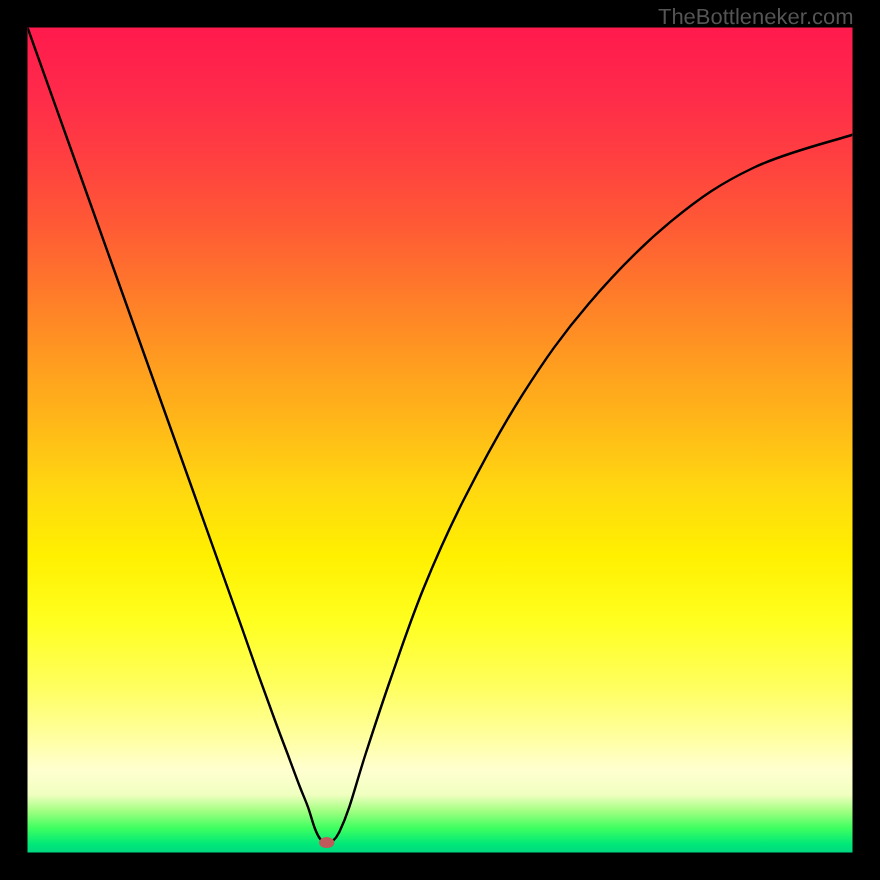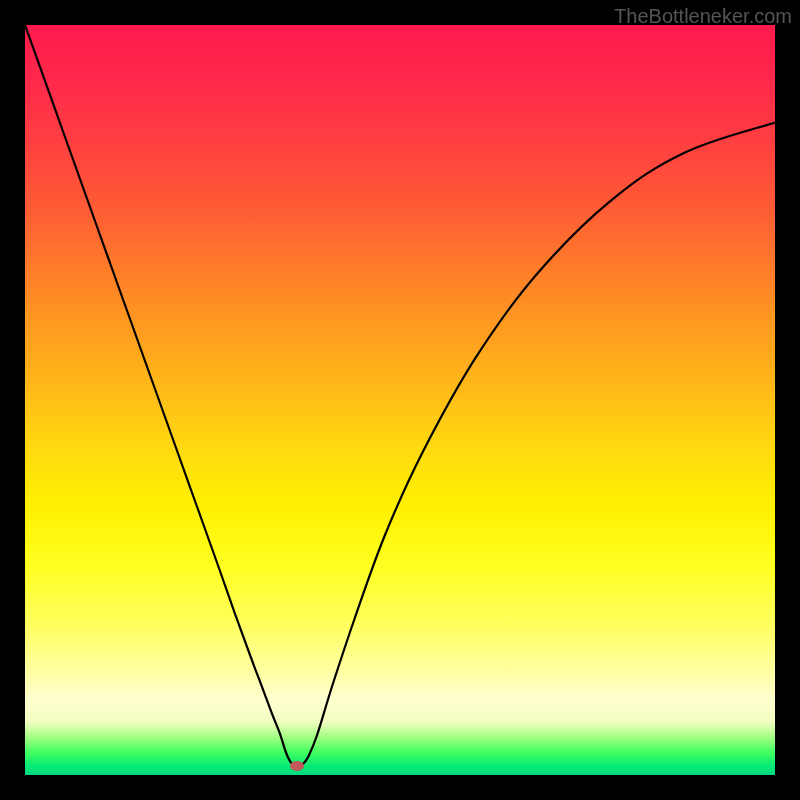--- a/index.html
+++ b/index.html
@@ -42,21 +42,21 @@
       #f0ffc0 93%,
       #a0ff80 95%,
       #40ff60 97%,
       #00e878 99%,
       #00d880 100%
     );
   }
   .watermark {
     position: absolute;
     top: 5px;
-    right: 8px;
+    right: 24px;
     color: #555;
     font-size: 20px;
     font-weight: 500;
     z-index: 10;
   }
   svg.curve {
     position: absolute;
     top: 25px;
     left: 25px;
     width: 750px;

